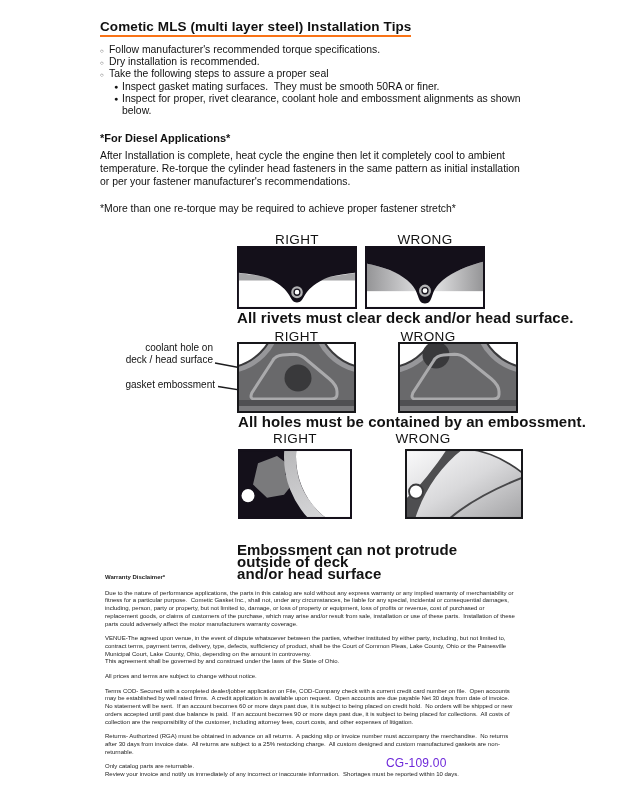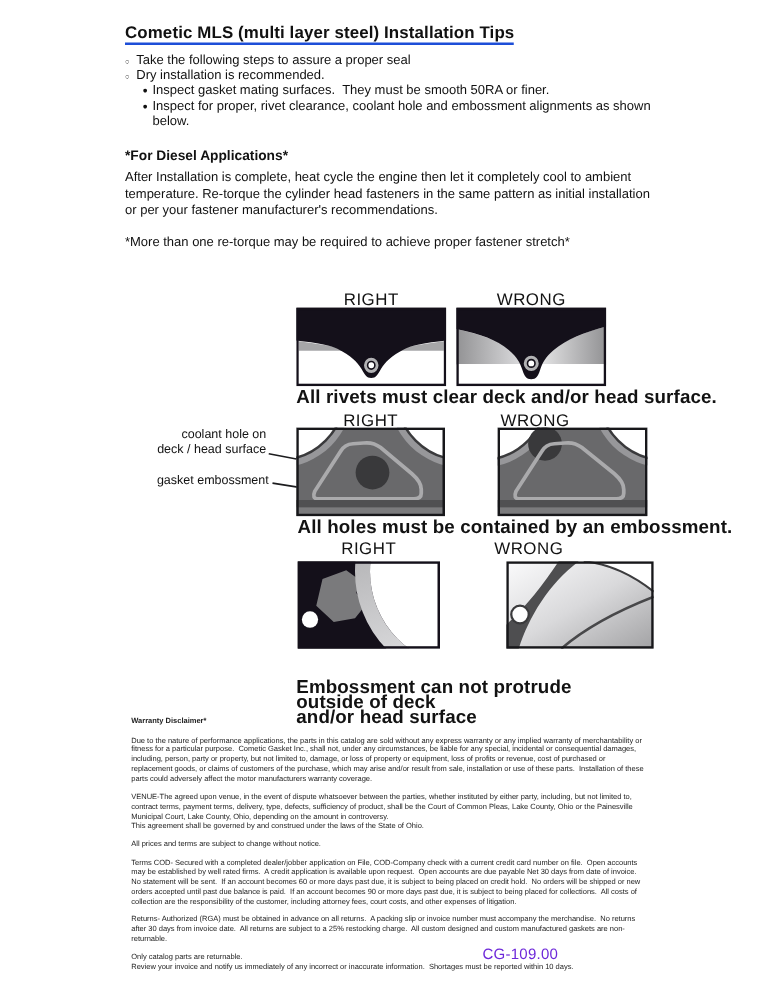--- a/index.html
+++ b/index.html
@@ -11,21 +11,21 @@
     color:#111111;
     overflow:hidden;
   }
   .prewrap{white-space:pre-wrap;}
 
   
   .textblock{position:absolute;left:100px;top:17px;width:424px;}
   .title{
     display:inline-block;
     font-size:13.5px;font-weight:bold;letter-spacing:.1px;
-    border-bottom:2px solid #1d4ed8;
+    border-bottom:2px solid #f97316;
     padding-bottom:1px;margin:0 0 7px 0;
   }
   ul.tips{list-style:none;margin:0;padding:0;font-size:10.4px;line-height:12.2px;}
   ul.tips > li{position:relative;padding-left:9px;margin:0;}
   ul.tips > li::before{content:"\25CB";position:absolute;left:0;top:1px;font-size:6px;}
   ul.subtips{list-style:none;margin:0;padding:0 0 0 14px;}
   ul.subtips > li{position:relative;padding-left:8px;}
   ul.subtips > li::before{content:"\25CF";position:absolute;left:0;top:0px;font-size:7px;}
   .diesel-heading{font-size:11px;font-weight:bold;margin:15px 0 6px 0;}
   .para{font-size:10.4px;line-height:12.8px;margin:0 0 12px 0;}
@@ -46,22 +46,23 @@
   .page-code{position:absolute;left:386px;top:756px;font-size:12px;letter-spacing:.2px;color:#6d28d9;}
 </style>
 </head>
 <body>
 
 <div class="page">
 
   <div class="textblock">
     <h1 class="title">Cometic MLS (multi layer steel) Installation Tips</h1>
     <ul class="tips">
+      <li>Follow manufacturer's recommended torque specifications.</li>
+      <li>Dry installation is recommended.</li>
       <li>Take the following steps to assure a proper seal</li>
-      <li>Dry installation is recommended.</li>
       <ul class="subtips">
         <li class="prewrap">Inspect gasket mating surfaces.  They must be smooth 50RA or finer.</li>
         <li>Inspect for proper, rivet clearance, coolant hole and embossment alignments as shown below.</li>
       </ul>
     </ul>
 
     <h2 class="diesel-heading">*For Diesel Applications*</h2>
     <p class="para prewrap">After Installation is complete, heat cycle the engine then let it completely cool to ambient
 temperature. Re-torque the cylinder head fasteners in the same pattern as initial installation
 or per your fastener manufacturer's recommendations.</p>

